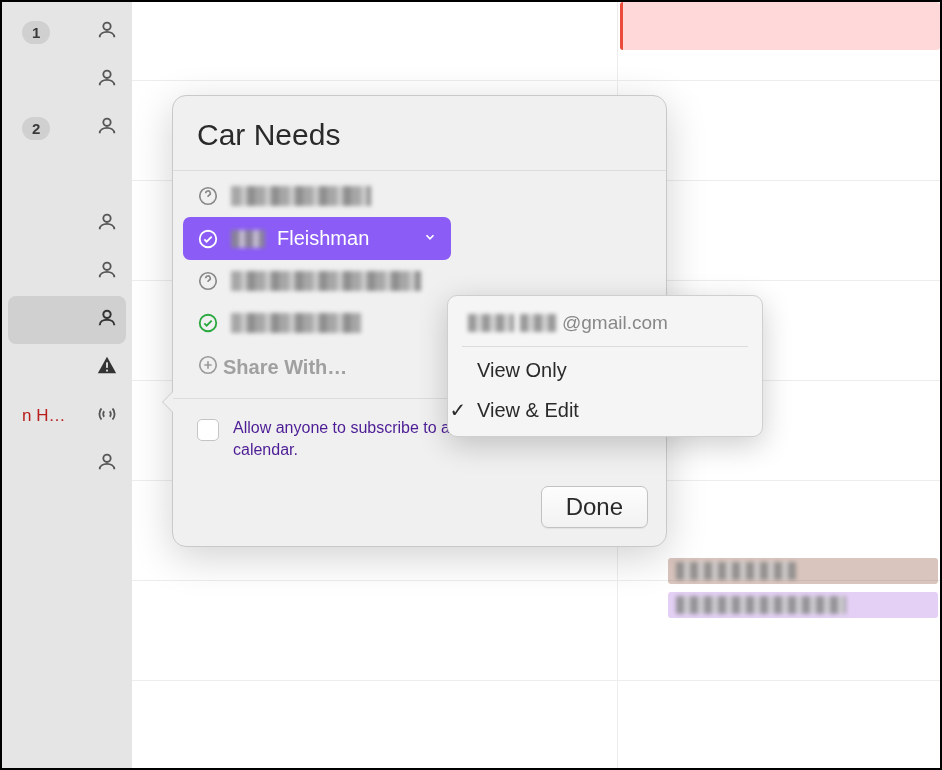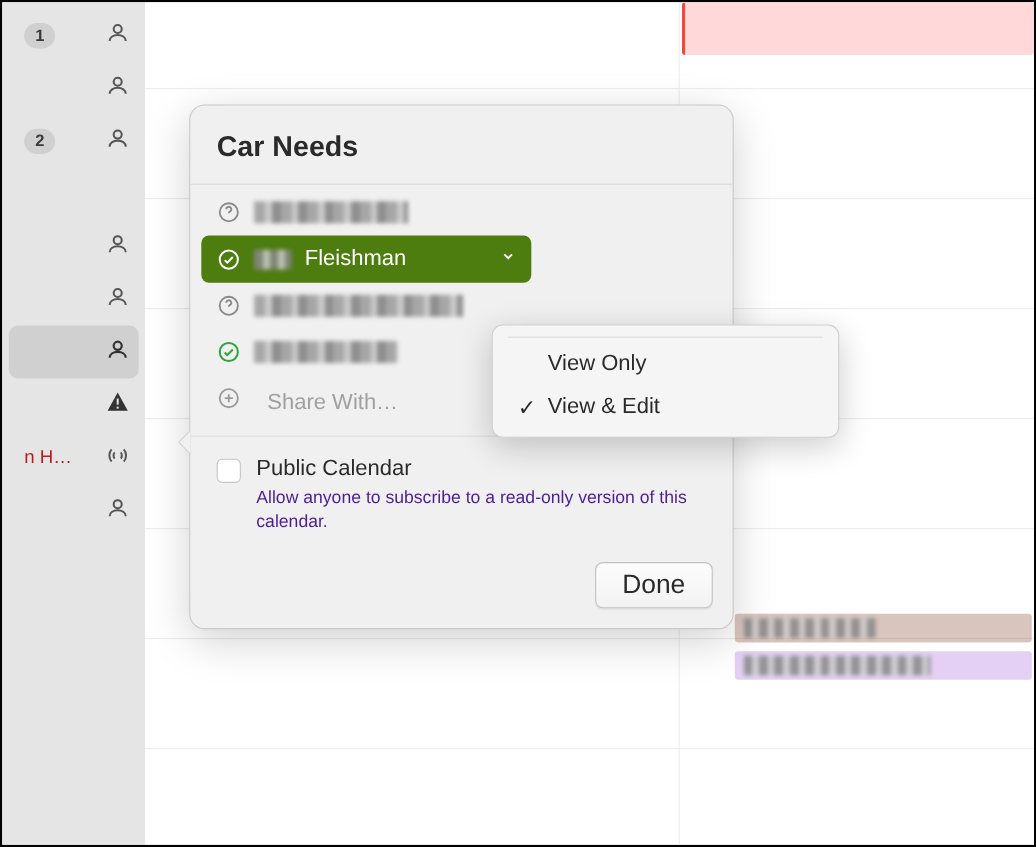--- a/index.html
+++ b/index.html
@@ -66,58 +66,59 @@
     .popover::before {
       content: "";
       position: absolute; left: -10px; top: 296px;
       width: 0; height: 0;
       border-top: 10px solid transparent;
       border-bottom: 10px solid transparent;
       border-right: 10px solid #f0f0f0;
       filter: drop-shadow(-1px 0 0 #c9c9c9);
     }
     .popover-title {
-      font-size: 26px; font-weight: 700; color: #2a2a2a;
+      font-size: 30px; font-weight: 400; color: #2a2a2a;
       padding: 22px 24px 18px;
     }
     .divider { height: 1px; background: #dcdcdc; }
     .section-label {
       font-size: 18px; color: #686868;
       padding: 18px 24px 8px;
     }
     .sharee-list { padding: 4px 0 8px; }
     .sharee-row {
       display: flex; align-items: center; gap: 12px;
       padding: 10px 24px; position: relative;
     }
     .sharee-row.selected {
-      background: #4d7c0f; color: #fff;
+      background: #8b5cf6; color: #fff;
       margin: 0 10px; border-radius: 7px; padding: 10px 14px;
-      width: 300px;
+      width: 268px;
       justify-content: flex-end;
     }
     .status-icon { width: 22px; height: 22px; flex-shrink: 0; display: flex; align-items: center; justify-content: center; }
     .status-icon svg { width: 22px; height: 22px; }
     .sharee-name { font-size: 20px; color: #2a2a2a; }
     .sharee-row.selected .sharee-name { color: #fff; }
     .chevron { margin-left: auto; }
     .chevron svg { width: 14px; height: 14px; }
     .blur-text {
       display: inline-block; width: 140px; height: 20px;
       background: repeating-linear-gradient(90deg, #888 0 10px, #bbb 10px 16px, #666 16px 24px);
       filter: blur(2px); opacity: 0.7;
     }
     .blur-small {
       display: inline-block; height: 18px;
       background: repeating-linear-gradient(90deg, #888 0 8px, #ccc 8px 14px);
       filter: blur(2px); opacity: 0.85;
     }
     .sharewith-row {
-      display: flex; align-items: flex-end; gap: 24px;
+      display: flex; align-items: center; gap: 4px;
       padding: 10px 24px;
+      font-weight: bold;
     }
     .plus-icon svg { width: 22px; height: 22px; }
     .share-placeholder { font-size: 20px; color: #a0a0a0; }
 
     .public-section { padding: 18px 24px 18px; display: flex; gap: 14px; align-items: flex-start; }
     .checkbox-box {
       width: 22px; height: 22px; border-radius: 5px;
       background: #fff; border: 1px solid #c5c5c5; flex-shrink: 0;
       margin-top: 2px;
     }
@@ -146,22 +147,22 @@
       box-shadow: 0 8px 30px rgba(0,0,0,0.2);
       padding: 6px 0;
     }
     .cm-email-row {
       display: flex; align-items: center; gap: 6px;
       padding: 10px 20px 8px;
     }
     .cm-email-suffix { font-size: 19px; color: #888; }
     .cm-divider { height: 1px; background: #dcdcdc; margin: 4px 14px; }
     .cm-item {
-      display: flex; align-items: flex-start; gap: 10px;
-      padding: 8px 20px 8px 22px; font-size: 20px; color: #2a2a2a;
+      display: flex; align-items: flex-end; gap: 10px;
+      padding: 8px 20px 8px 1px; font-size: 20px; color: #2a2a2a;
       cursor: pointer;
     }
     .cm-check { width: 18px; display: inline-block; text-align: center; }
 
   </style>
 </head>
 <body>
 
 <div class="sidebar">
   <div class="sidebar-row">
@@ -320,31 +321,35 @@
       </span>
       <span class="share-placeholder">Share With…</span>
     </div>
   </div>
 
   <div class="divider"></div>
 
   <div class="public-section">
     <div class="checkbox-box"></div>
     <div>
-      <div class="public-label">Public Calendar</div>
       <div class="public-desc">Allow anyone to subscribe to a read-only version of this calendar.</div>
     </div>
   </div>
 
   <div class="popover-footer">
     <button class="done-btn">Done</button>
   </div>
 </div>
 
 <div class="context-menu">
+  <div class="cm-email-row">
+    <span class="blur-small" style="width:46px"></span>
+    <span class="blur-small" style="width:36px"></span>
+    <span class="cm-email-suffix">@gmail.com</span>
+  </div>
   <div class="cm-divider"></div>
   <div class="cm-item">
     <span class="cm-check"></span>
     <span>View Only</span>
   </div>
   <div class="cm-item">
     <span class="cm-check">✓</span>
     <span>View &amp; Edit</span>
   </div>
 </div>

